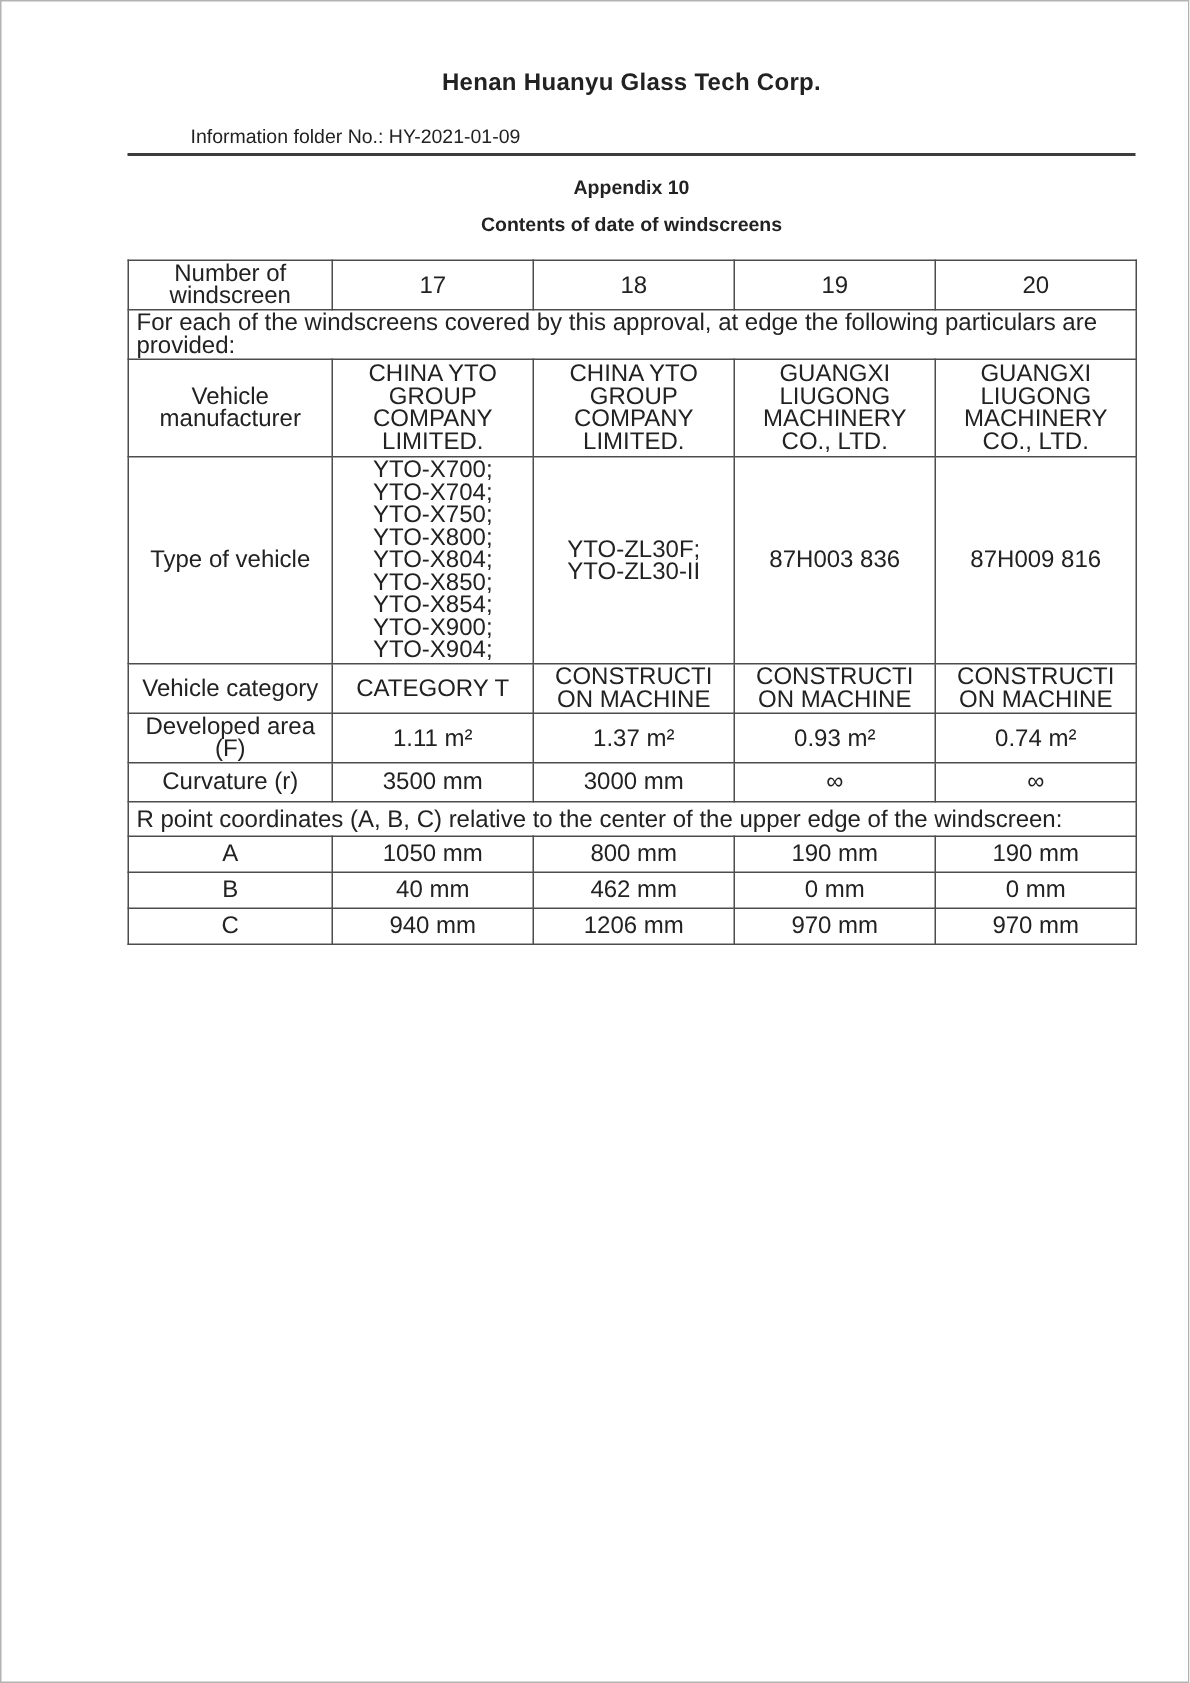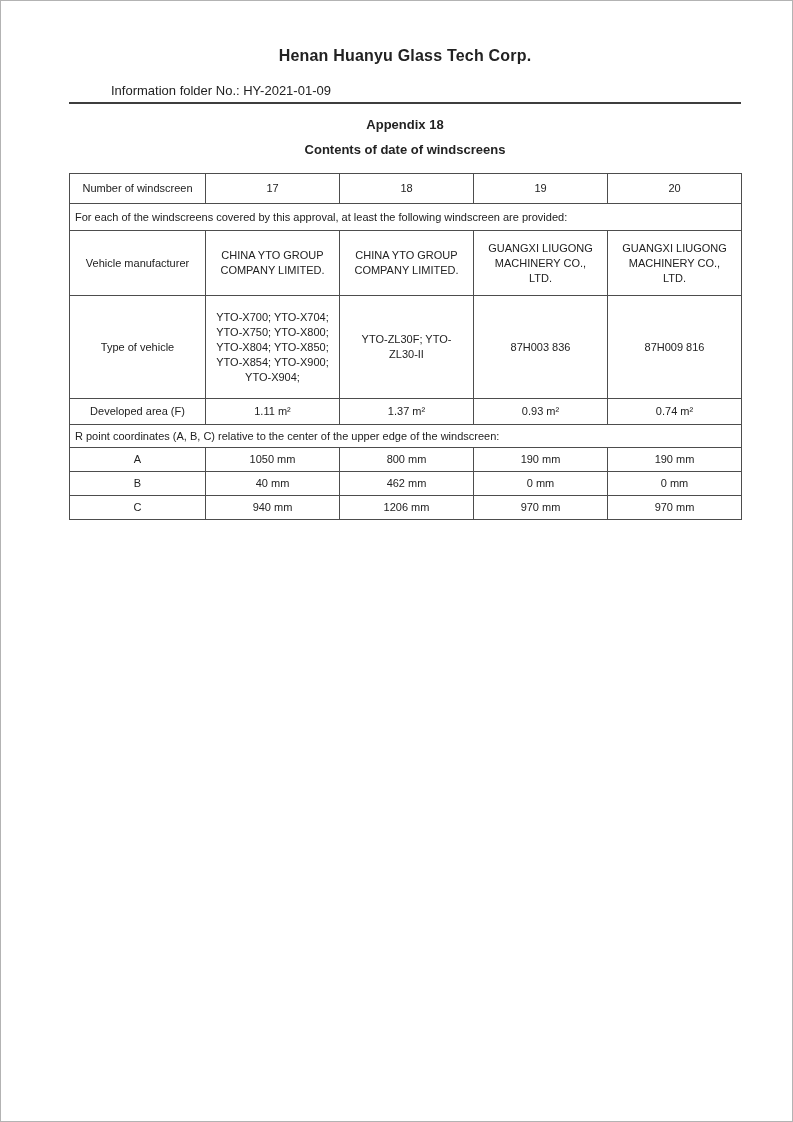--- a/index.html
+++ b/index.html
@@ -7,20 +7,21 @@
   body {
     width: 793px; height: 1122px;
     font-family: "Liberation Sans", "DejaVu Sans", sans-serif;
     color: #222222;
   }
   .page {
     width: 793px; height: 1122px;
     background: #ffffff;
     border: 1px solid #b3b3b3;
     overflow: hidden;
+    padding-left: 16px;
   }
   .content { width: 672px; margin: 0 auto 0 68px; }
 
   .company-title {
     margin-top: 46px;
     text-align: center;
     font-size: 16px; font-weight: bold;
     letter-spacing: 0.2px;
   }
   .meta-row {
@@ -41,21 +42,21 @@
   .doc-subtitle {
     margin-top: 10px;
     text-align: center; font-size: 13px; font-weight: bold;
   }
 
   table.spec {
     margin-top: 16px;
     width: 672px;
     border-collapse: collapse;
     table-layout: fixed;
-    font-size: 11px; line-height: 15px; border-radius: 14px;
+    font-size: 16px; line-height: 15px; border-radius: 14px;
   }
   table.spec td {
     border: 1px solid #4d4d4d;
     vertical-align: middle;
     text-align: center;
     padding: 1px 10px;
     word-wrap: break-word;
   }
   table.spec td.label-cell { padding: 1px 6px; }
   table.spec td.note-cell {
@@ -80,62 +81,76 @@
   <div class="content">
 
     <div class="company-title">Henan Huanyu Glass Tech Corp.</div>
 
     <div class="meta-row">
       <div class="meta-left">Information folder No.: HY-2021-01-09</div>
     </div>
 
     <div class="header-rule"></div>
 
-    <div class="appendix-title">Appendix 18</div>
+    <div class="appendix-title">Appendix 10</div>
     <div class="doc-subtitle">Contents of date of windscreens</div>
 
     <table class="spec">
       <colgroup>
         <col class="c-label">
           <col class="c-val">
           <col class="c-val">
           <col class="c-val">
           <col class="c-val">
       </colgroup>
       <tbody>
         <tr class="h-head">
           <td class="label-cell">Number of windscreen</td>
           <td>17</td>
           <td>18</td>
           <td>19</td>
           <td>20</td>
         </tr>
         <tr class="h-note">
-          <td class="note-cell" colspan="5">For each of the windscreens covered by this approval, at least the following windscreen are provided:</td>
+          <td class="note-cell" colspan="5">For each of the windscreens covered by this approval, at edge the following particulars are provided:</td>
         </tr>
         <tr class="h-manuf">
           <td class="label-cell">Vehicle manufacturer</td>
           <td>CHINA YTO GROUP COMPANY LIMITED.</td>
           <td>CHINA YTO GROUP COMPANY LIMITED.</td>
           <td>GUANGXI LIUGONG MACHINERY CO., LTD.</td>
           <td>GUANGXI LIUGONG MACHINERY CO., LTD.</td>
         </tr>
         <tr class="h-type">
           <td class="label-cell">Type of vehicle</td>
           <td>YTO-X700; YTO-X704; YTO-X750; YTO-X800; YTO-X804; YTO-X850; YTO-X854; YTO-X900; YTO-X904;</td>
           <td>YTO-ZL30F; YTO-ZL30-II</td>
           <td>87H003 836</td>
           <td>87H009 816</td>
         </tr>
+        <tr class="h-30">
+          <td class="label-cell">Vehicle category</td>
+          <td>CATEGORY T</td>
+          <td>CONSTRUCTION MACHINE</td>
+          <td>CONSTRUCTION MACHINE</td>
+          <td>CONSTRUCTION MACHINE</td>
+        </tr>
         <tr class="h-26">
           <td class="label-cell">Developed area (F)</td>
           <td>1.11 m²</td>
           <td>1.37 m²</td>
           <td>0.93 m²</td>
           <td>0.74 m²</td>
+        </tr>
+        <tr class="h-26">
+          <td class="label-cell">Curvature (r)</td>
+          <td>3500 mm</td>
+          <td>3000 mm</td>
+          <td>∞</td>
+          <td>∞</td>
         </tr>
         <tr class="h-note2">
           <td class="note-cell" colspan="5">R point coordinates (A, B, C) relative to the center of the upper edge of the windscreen:</td>
         </tr>
         <tr class="h-24">
           <td class="label-cell">A</td>
           <td>1050 mm</td>
           <td>800 mm</td>
           <td>190 mm</td>
           <td>190 mm</td>

